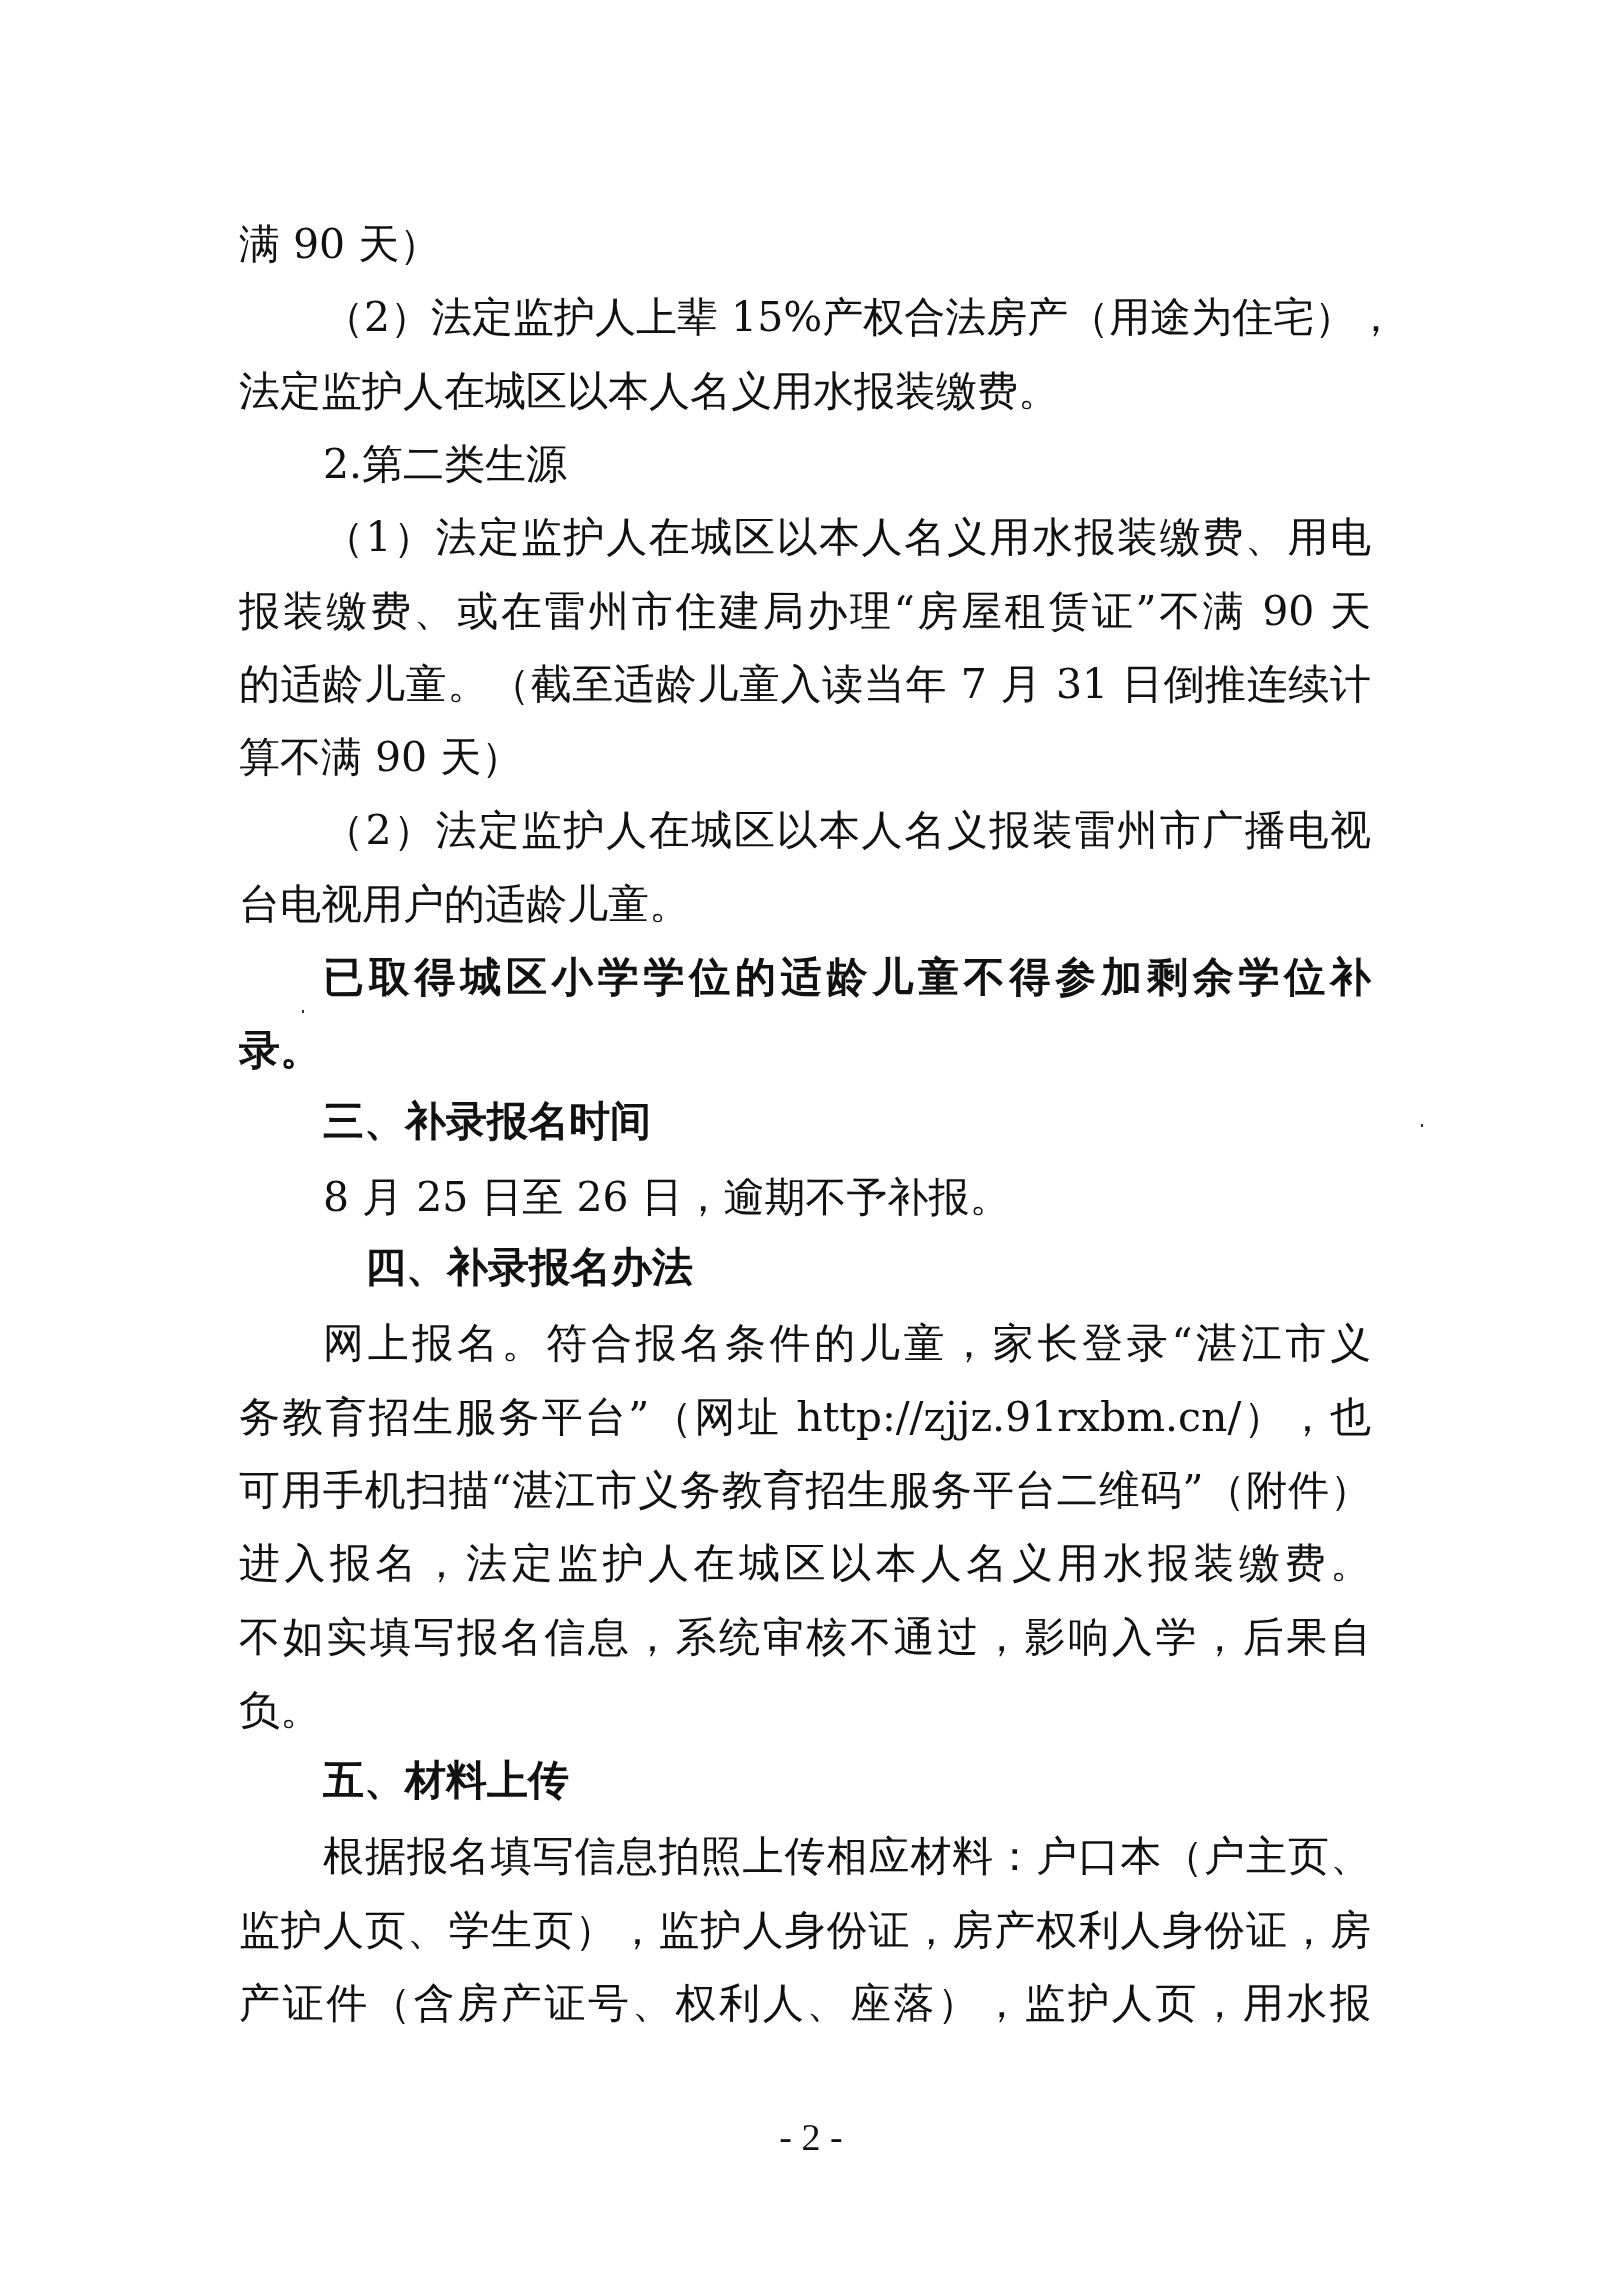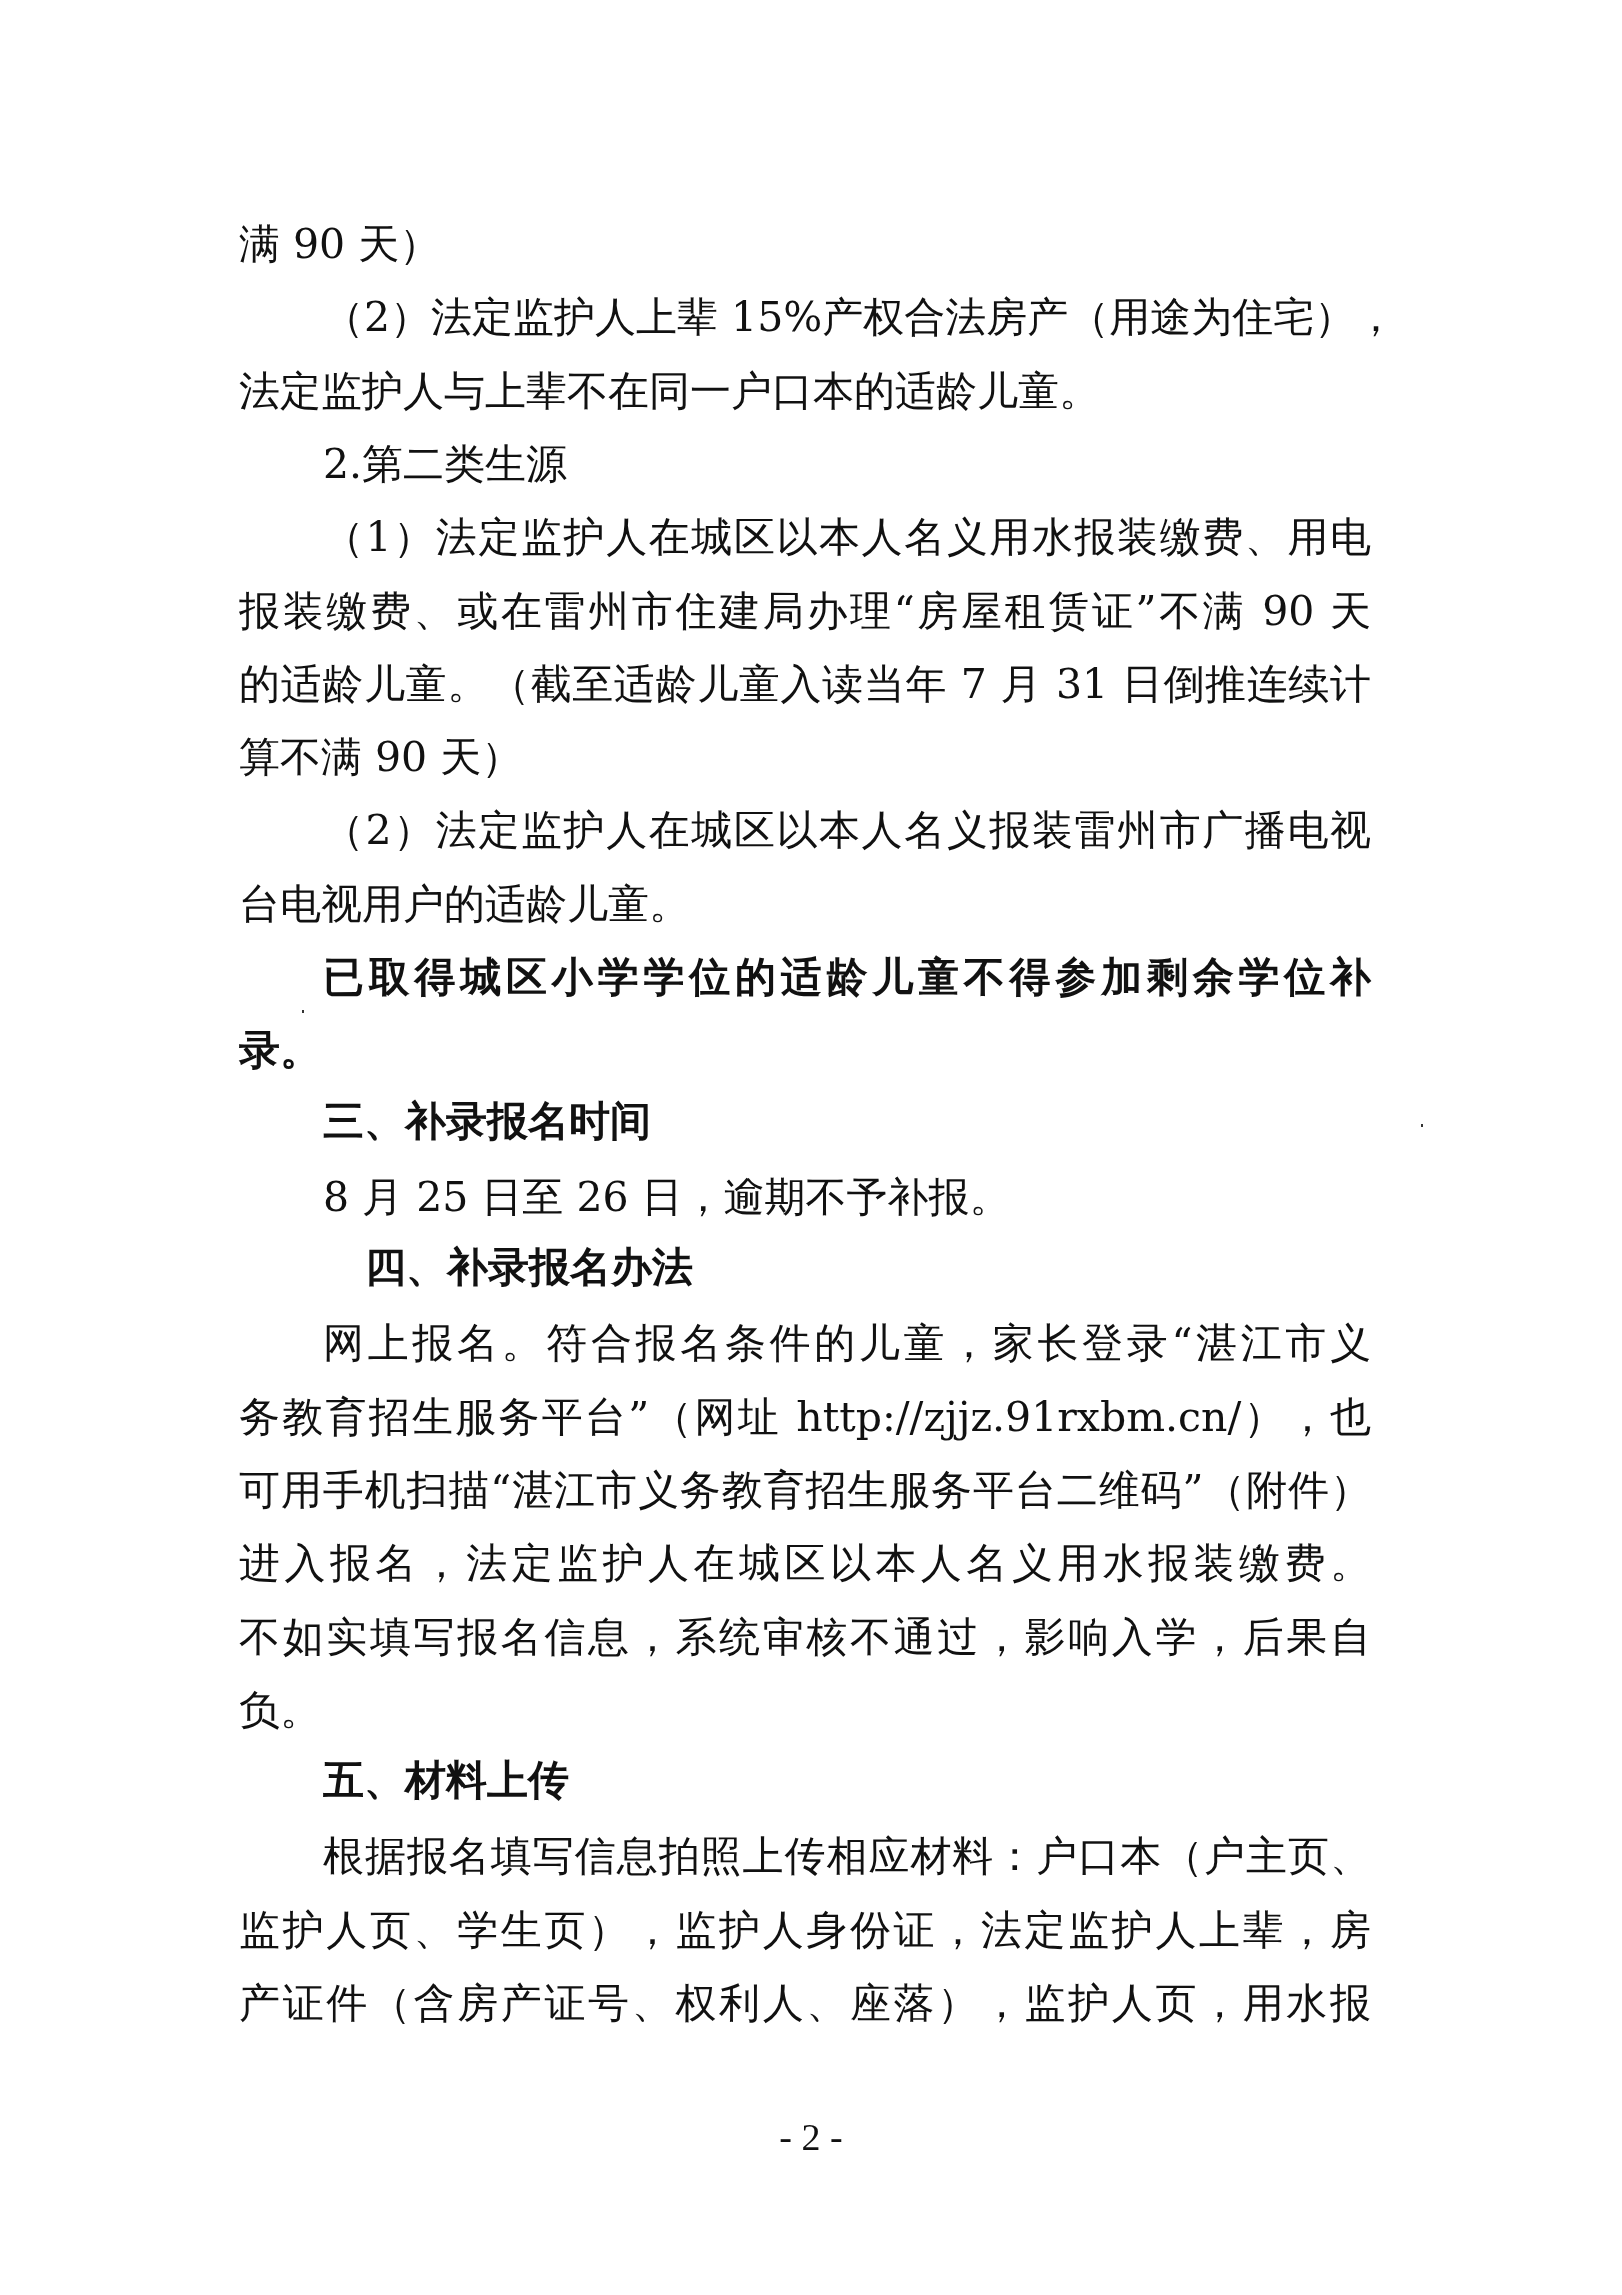--- a/index.html
+++ b/index.html
@@ -68,21 +68,21 @@
   </style>
 </head>
 <body>
 
 <div class="page">
 
   <div class="line" style="top:208px;">满 90 天）</div>
 
   <div class="line indent justify" style="top:281px;">（2）法定监护人上辈 15%产权合法房产（用途为住宅），</div>
 
-  <div class="line" style="top:355px;">法定监护人与上辈不在同一户口本的适龄儿童。</div>
+  <div class="line" style="top:355px;">法定监护人在城区以本人名义用水报装缴费。</div>
 
   <div class="line indent" style="top:428px;">2.第二类生源</div>
 
   <div class="line indent justify" style="top:501px;">（1）法定监护人在城区以本人名义用水报装缴费、用电</div>
 
   <div class="line justify" style="top:575px;">报装缴费、或在雷州市住建局办理“房屋租赁证”不满 90 天</div>
 
   <div class="line justify" style="top:648px;">的适龄儿童。（截至适龄儿童入读当年 7 月 31 日倒推连续计</div>
 
   <div class="line" style="top:721px;">算不满 90 天）</div>
@@ -110,21 +110,21 @@
   <div class="line justify" style="top:1527px;">进入报名，法定监护人在城区以本人名义用水报装缴费。</div>
 
   <div class="line justify" style="top:1601px;">不如实填写报名信息，系统审核不通过，影响入学，后果自</div>
 
   <div class="line" style="top:1674px;">负。</div>
 
   <div class="line indent heading" style="top:1747px;">五、材料上传</div>
 
   <div class="line indent justify" style="top:1820px;">根据报名填写信息拍照上传相应材料：户口本（户主页、</div>
 
-  <div class="line justify" style="top:1894px;">监护人页、学生页），监护人身份证，法定监护人上辈，房</div>
+  <div class="line justify" style="top:1894px;">监护人页、学生页），监护人身份证，房产权利人身份证，房</div>
 
   <div class="line justify" style="top:1967px;">产证件（含房产证号、权利人、座落），监护人页，用水报</div>
 
   <div class="speck" style="left:302px; top:1010px;"></div>
   <div class="speck" style="left:1421px; top:1124px;"></div>
 
   <div class="page-number">- 2 -</div>
 </div>
 
 

